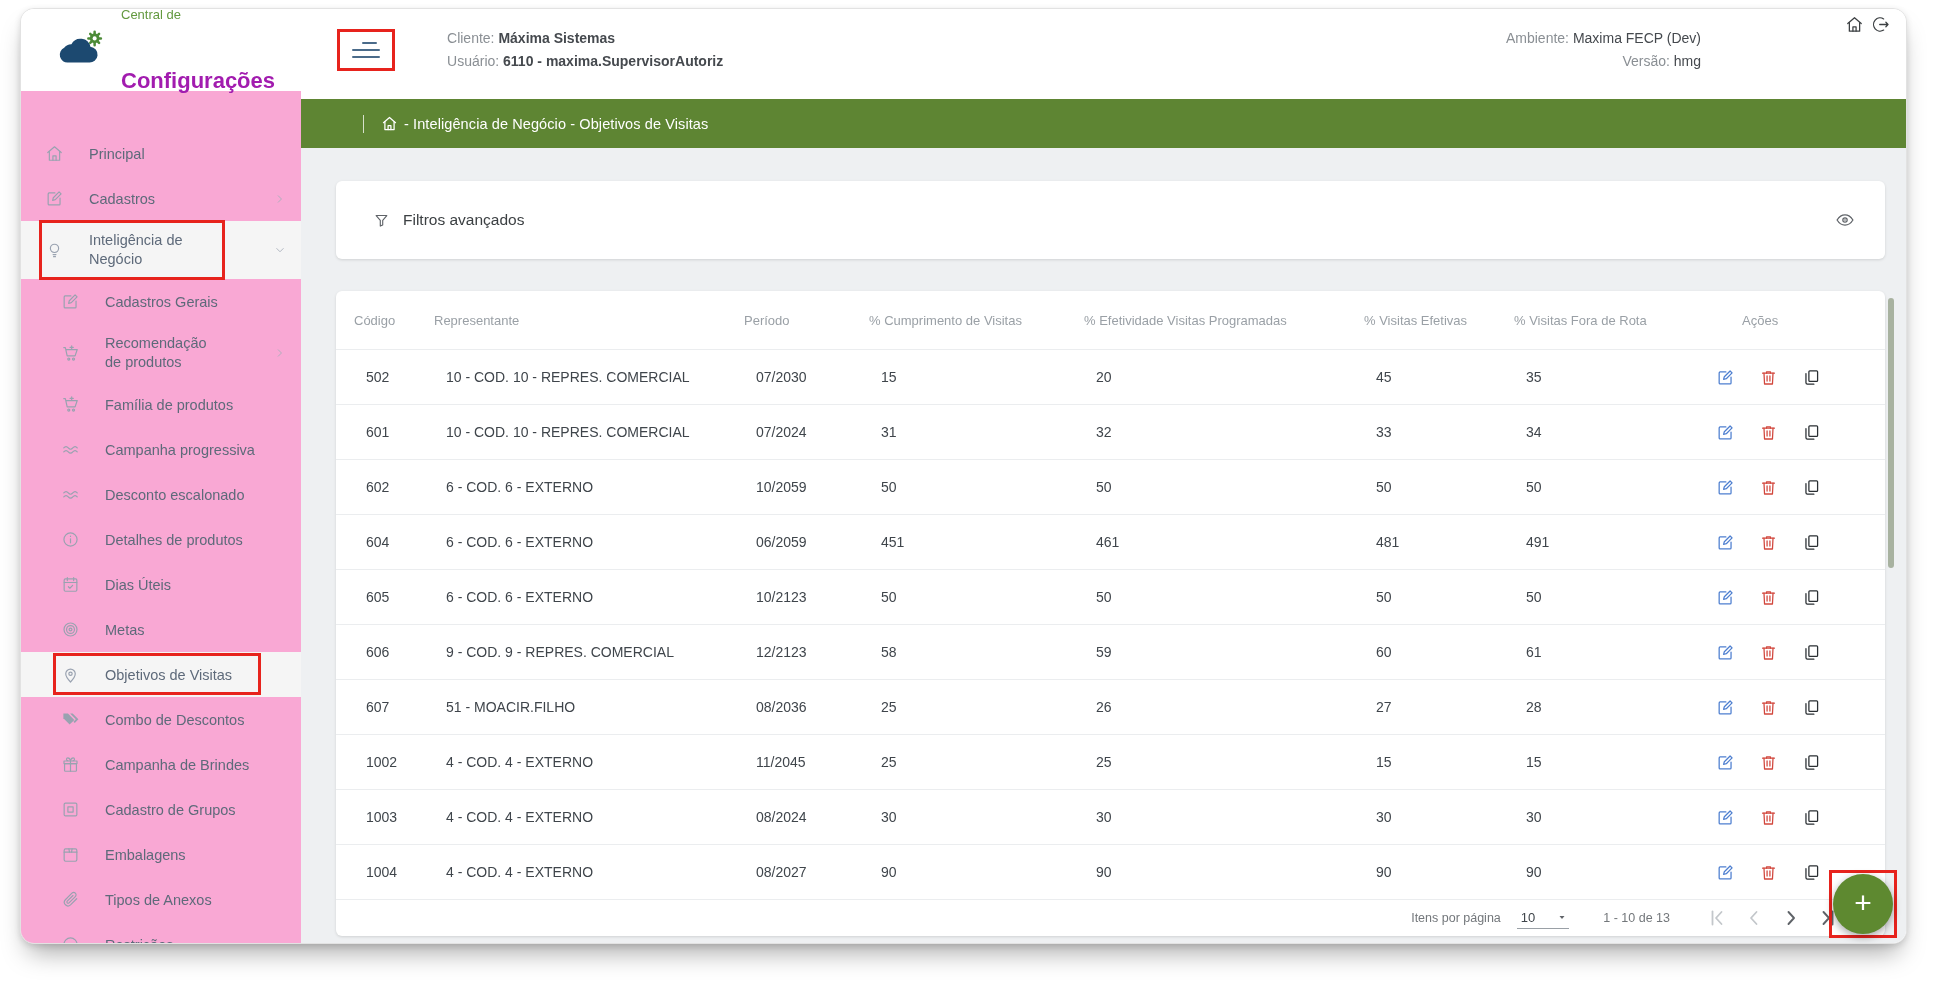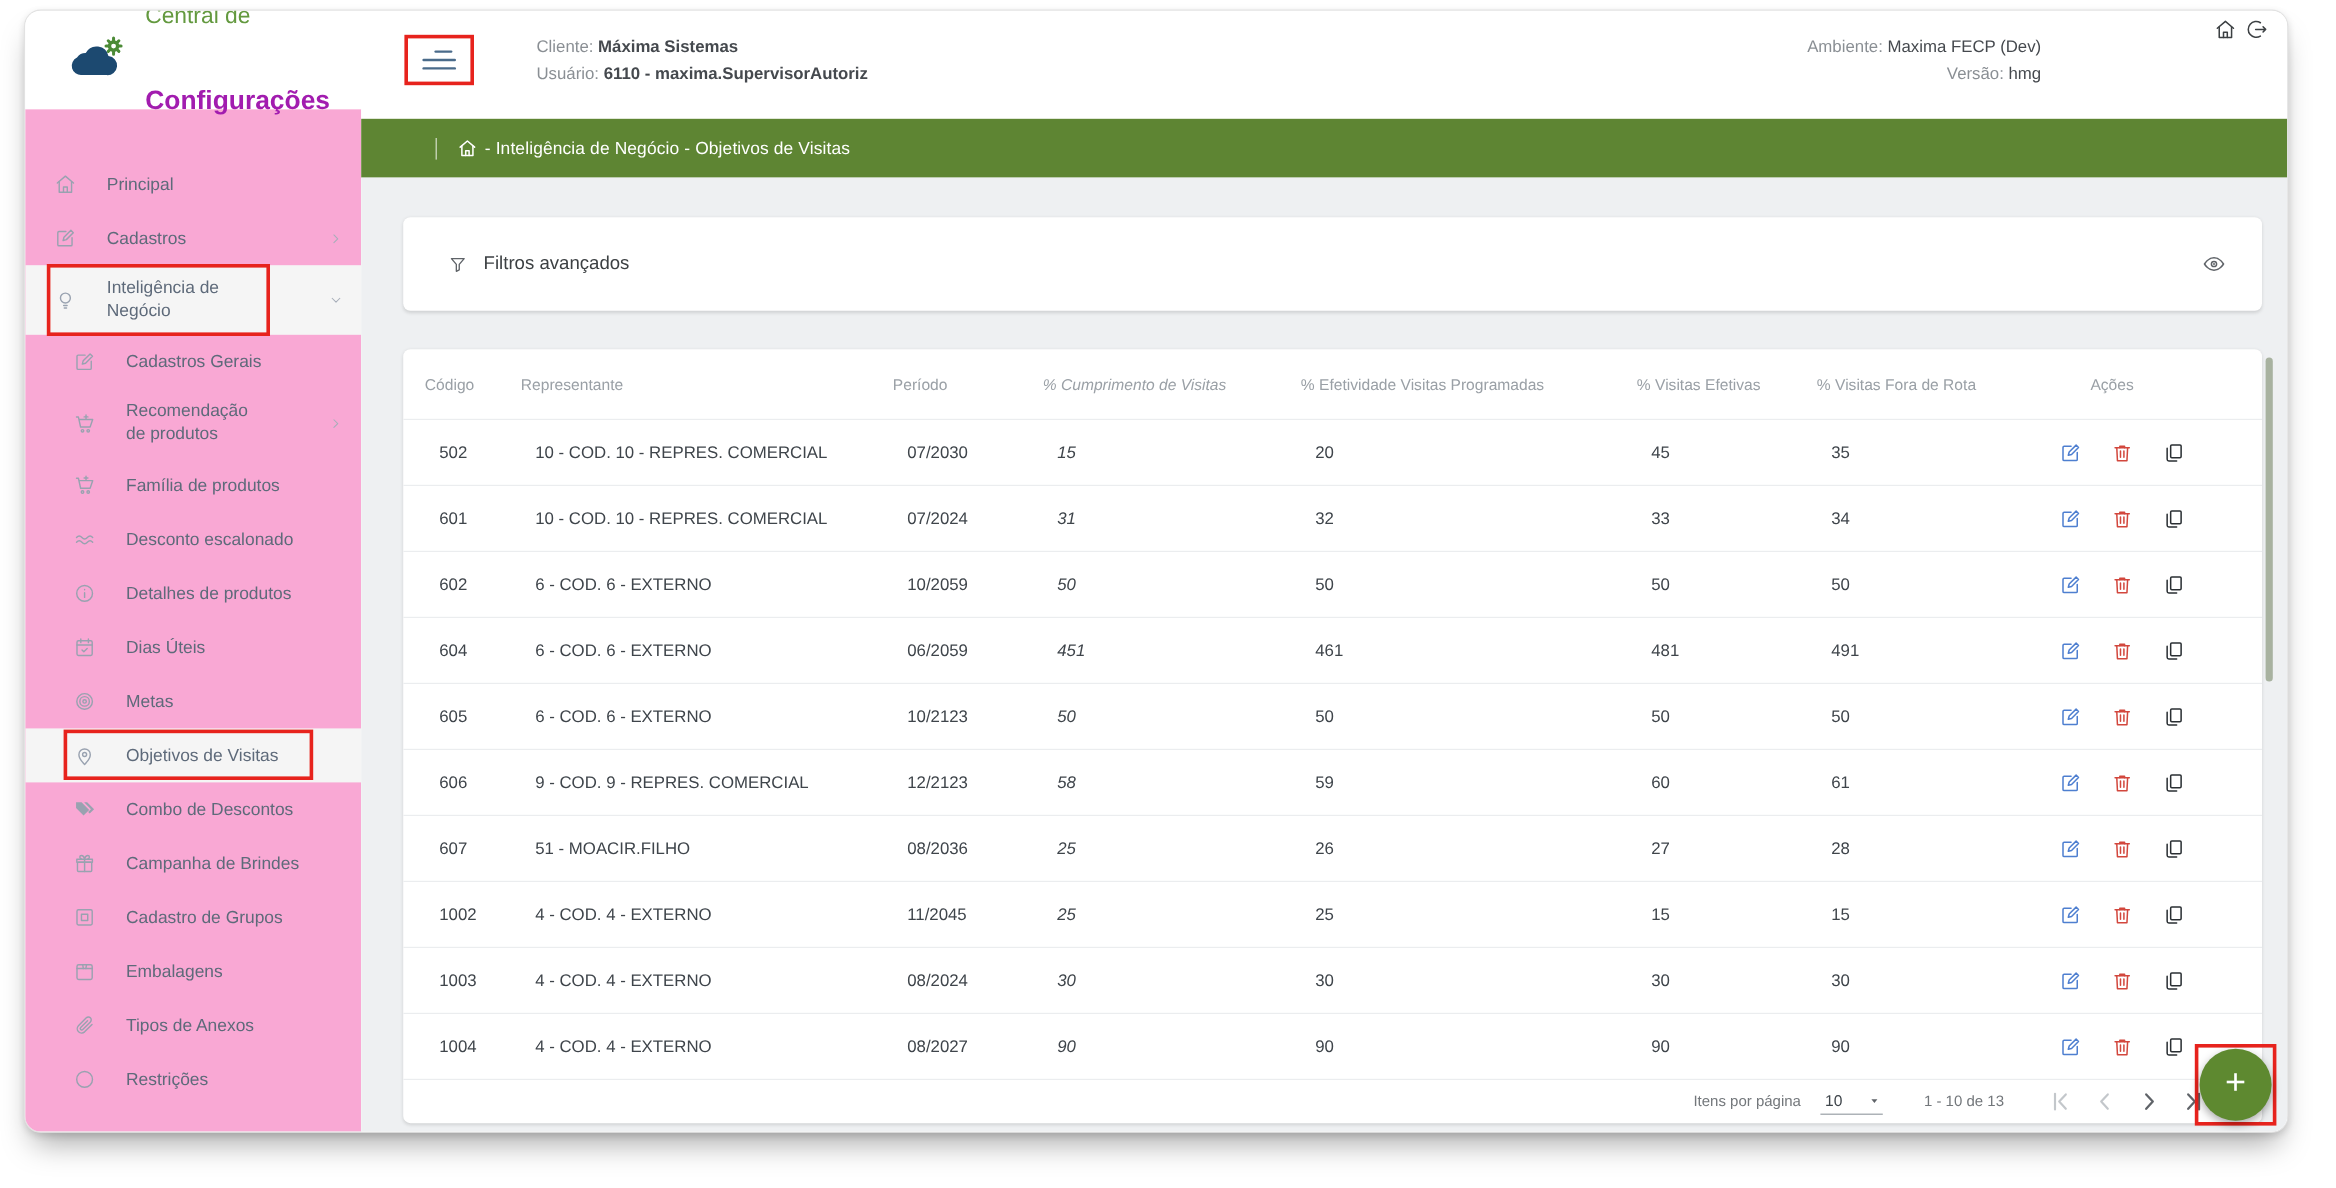--- a/index.html
+++ b/index.html
@@ -5,21 +5,21 @@
   html,body{margin:0;padding:0;}
   body{width:1947px;height:990px;background:#fff;position:relative;overflow:hidden;
        font-family:"Liberation Sans",sans-serif;-webkit-font-smoothing:antialiased;}
   .app{position:absolute;left:20px;top:8px;width:1885px;height:934px;background:#fff;
        border:1px solid #e2e2e2;border-radius:14px;overflow:hidden;display:flex;flex-direction:column;
        box-shadow:0 16px 26px -8px rgba(0,0,0,.35), 0 2px 6px rgba(0,0,0,.12);}
   
   .header{height:82px;flex:0 0 82px;display:flex;align-items:center;background:#fff;position:relative;}
   .logo{display:flex;align-items:center;gap:8px;margin-left:34px;}
   .logo-text{line-height:1.05;}
-  .logo-t1{font-size:19px;color:#63993F;}
+  .logo-t1{font-size:13px;color:#63993F;}
   .logo-t2{font-size:22px;font-weight:bold;color:#a21caf;margin-top:48px;}
   .hamburger{margin-left:62px;width:58px;height:42px;border:3px solid #E7231D;background:#fff;
        display:flex;flex-direction:column;justify-content:center;align-items:center;gap:5px;cursor:pointer;box-sizing:border-box;}
   .hamburger i{display:block;height:2px;background:#4a6b8a;border-radius:1px;}
   .hamburger i:nth-child(1){width:15px;align-self:flex-end;margin-right:9px;}
   .hamburger i:nth-child(2){width:28px;}
   .hamburger i:nth-child(3){width:28px;}
   .client-block{margin-left:52px;font-size:14px;line-height:23px;color:#8a8f94;}
   .client-block b{color:#45494e;font-weight:bold;}
   .env-block{margin-left:auto;margin-right:205px;text-align:right;font-size:14px;line-height:23px;color:#8a8f94;}
@@ -57,21 +57,21 @@
   .filters-left{display:flex;align-items:center;gap:13px;color:#3c4043;font-size:15.5px;}
   .funnel{width:17px;height:17px;color:#5f6368;}
   .funnel svg{width:17px;height:17px;}
   .eye{width:20px;height:20px;color:#5f6368;cursor:pointer;}
   .eye svg{width:20px;height:20px;}
   
   .table-card{margin-top:32px;flex:1;display:flex;flex-direction:column;min-height:0;overflow:hidden;}
   .thead{height:58px;flex:0 0 58px;display:flex;align-items:center;padding-left:18px;font-size:13px;color:#9aa0a6;}
   .tr{height:54px;flex:0 0 54px;display:flex;align-items:center;padding-left:30px;border-top:1px solid #ebedef;
       font-size:14px;color:#3f454b;}
-  .c0{width:80px;}.c1{width:310px;}.c2{width:125px;}.c3{width:215px;font-style:italic;}.c4{width:280px;}.c5{width:150px;}.c6{width:180px;}
+  .c0{width:80px;}.c1{width:310px;}.c2{width:125px;}.c3{width:215px;}.c4{width:280px;}.c5{width:150px;}.c6{width:180px;}
   .c7{flex:1;display:flex;align-items:center;gap:24px;padding-left:10px;}
   .thead .c7{justify-content:flex-start;padding-left:48px;}
   .act{background:none;border:none;padding:0;width:19px;height:19px;cursor:pointer;}
   .act svg{width:19px;height:19px;}
   .act.edit{color:#4e7fd0;}
   .act.del{color:#d2473d;}
   .act.copy{color:#2a2f33;}
   
   .pager{flex:1;display:flex;align-items:center;justify-content:flex-end;border-top:1px solid #ebedef;
          padding-right:45px;font-size:12.5px;color:#73777b;}
@@ -223,20 +223,30 @@
         <div class="sb-item lvl1">
     <span class="sb-ico">
             <svg fill="none" stroke="currentColor" stroke-width="1.5" stroke-linecap="round" stroke-linejoin="round" viewBox="0 0 24 24">
               <path d="M3.5 4.5h2l2.3 10.5h10l2.7-8H7"></path>
               <circle cx="9.8" cy="19" r="1.3"></circle>
               <circle cx="15.8" cy="19" r="1.3"></circle>
               <path d="M13.5 2.3v4M11.5 4.3h4"></path>
             </svg>
           </span>
     <span class="sb-label">Família de produtos</span>
+    <span class="sb-chev"></span>
+  </div>
+        <div class="sb-item lvl1">
+    <span class="sb-ico">
+            <svg fill="none" stroke="currentColor" stroke-width="1.5" stroke-linecap="round" stroke-linejoin="round" viewBox="0 0 24 24">
+              <path d="M3.5 10c1.9-2.2 3.8-2.2 5.7 0s3.8 2.2 5.7 0 3.8-2.2 5.6 0"></path>
+              <path d="M3.5 15c1.9-2.2 3.8-2.2 5.7 0s3.8 2.2 5.7 0 3.8-2.2 5.6 0"></path>
+            </svg>
+          </span>
+    <span class="sb-label">Campanha progressiva</span>
     <span class="sb-chev"></span>
   </div>
         <div class="sb-item lvl1">
     <span class="sb-ico">
             <svg fill="none" stroke="currentColor" stroke-width="1.5" stroke-linecap="round" stroke-linejoin="round" viewBox="0 0 24 24">
               <path d="M3.5 10c1.9-2.2 3.8-2.2 5.7 0s3.8 2.2 5.7 0 3.8-2.2 5.6 0"></path>
               <path d="M3.5 15c1.9-2.2 3.8-2.2 5.7 0s3.8 2.2 5.7 0 3.8-2.2 5.6 0"></path>
             </svg>
           </span>
     <span class="sb-label">Desconto escalonado</span>

